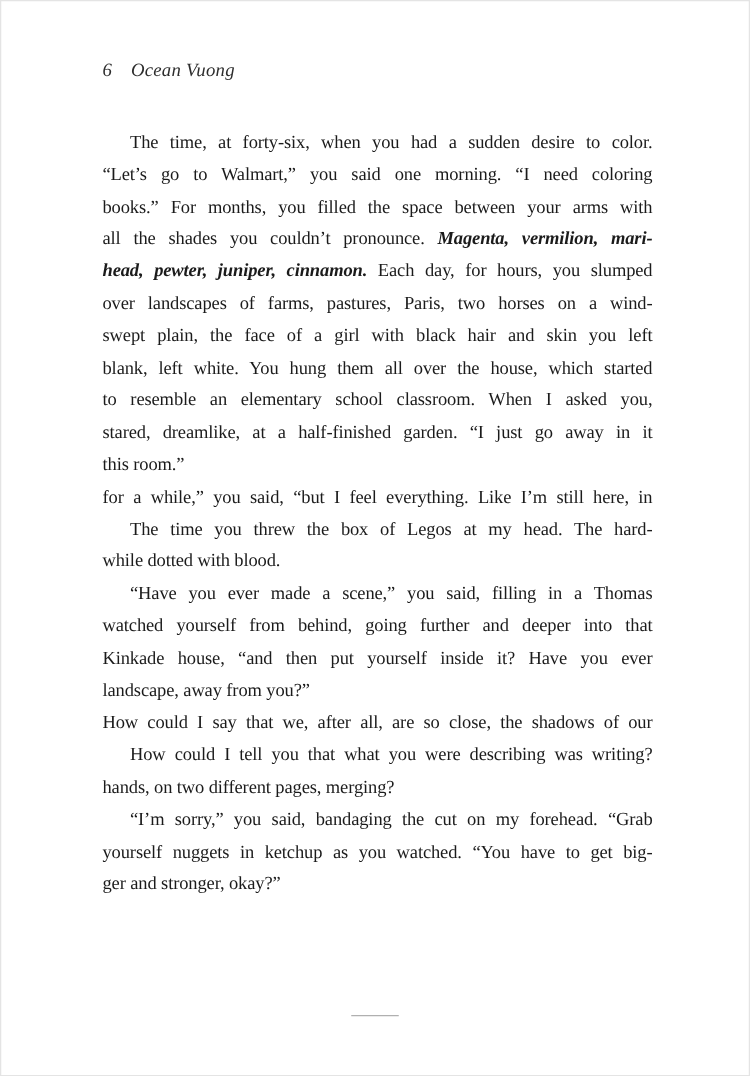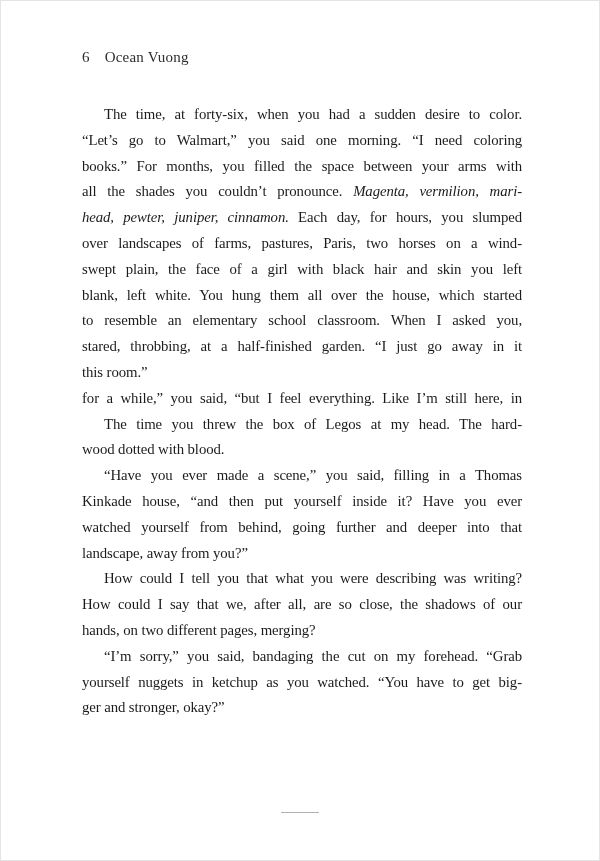--- a/index.html
+++ b/index.html
@@ -11,20 +11,21 @@
     background: #ffffff;
     border: 1px solid #e4e4e4;
     font-family: "Liberation Serif", "DejaVu Serif", serif;
     color: #1b1b1b;
     overflow: hidden;
   }
   .running-header {
     position: absolute;
     top: 48px;
     left: 81px;
+    font-style: italic;
     font-size: 15px;
     color: #2d2d2d;
     letter-spacing: 0.2px;
   }
   .running-header .pgnum { margin-right: 15px; }
   .body-text {
     position: absolute;
     top: 101px;
     left: 81px;
     width: 440px;
@@ -34,21 +35,21 @@
     color: #1b1b1b;
     text-align: justify;
   }
   .line {
     text-align: justify;
     text-align-last: justify;
     height: 25.8px;
   }
   .line.indent { text-indent: 22px; }
   .line.last { text-align-last: left; }
-  .em { font-style: italic; }
+  .em { font-style: italic; font-weight: bold; }
   .footer-divider {
     position: absolute;
     top: 811px;
     left: 50%;
     transform: translateX(-50%);
     width: 38px;
     border-top: 1px solid #b0b0b0;
   }
 </style>
 </head>
@@ -63,31 +64,31 @@
   <div class="body-text">
       <div class="line indent"><span>The time, at forty-six, when you had a sudden desire to color.</span></div>
       <div class="line"><span>“Let’s go to Walmart,” you said one morning. “I need coloring</span></div>
       <div class="line"><span>books.” For months, you filled the space between your arms with</span></div>
       <div class="line"><span>all the shades you couldn’t pronounce. </span><span class="em">Magenta, vermilion, mari-</span></div>
       <div class="line"><span class="em">head, pewter, juniper, cinnamon.</span><span> Each day, for hours, you slumped</span></div>
       <div class="line"><span>over landscapes of farms, pastures, Paris, two horses on a wind-</span></div>
       <div class="line"><span>swept plain, the face of a girl with black hair and skin you left</span></div>
       <div class="line"><span>blank, left white. You hung them all over the house, which started</span></div>
       <div class="line"><span>to resemble an elementary school classroom. When I asked you,</span></div>
-      <div class="line"><span>stared, throbbing, at a half-finished garden. “I just go away in it</span></div>
+      <div class="line"><span>stared, dreamlike, at a half-finished garden. “I just go away in it</span></div>
       <div class="line last"><span>this room.”</span></div>
       <div class="line"><span>for a while,” you said, “but I feel everything. Like I’m still here, in</span></div>
       <div class="line indent"><span>The time you threw the box of Legos at my head. The hard-</span></div>
-      <div class="line last"><span>wood dotted with blood.</span></div>
+      <div class="line last"><span>while dotted with blood.</span></div>
       <div class="line indent"><span>“Have you ever made a scene,” you said, filling in a Thomas</span></div>
+      <div class="line"><span>watched yourself from behind, going further and deeper into that</span></div>
       <div class="line"><span>Kinkade house, “and then put yourself inside it? Have you ever</span></div>
-      <div class="line"><span>watched yourself from behind, going further and deeper into that</span></div>
       <div class="line last"><span>landscape, away from you?”</span></div>
+      <div class="line"><span>How could I say that we, after all, are so close, the shadows of our</span></div>
       <div class="line indent"><span>How could I tell you that what you were describing was writing?</span></div>
-      <div class="line"><span>How could I say that we, after all, are so close, the shadows of our</span></div>
       <div class="line last"><span>hands, on two different pages, merging?</span></div>
       <div class="line indent"><span>“I’m sorry,” you said, bandaging the cut on my forehead. “Grab</span></div>
       <div class="line"><span>yourself nuggets in ketchup as you watched. “You have to get big-</span></div>
       <div class="line last"><span>ger and stronger, okay?”</span></div>
     </div>
 
   <div class="footer-divider"></div>
 
 </div>
 

